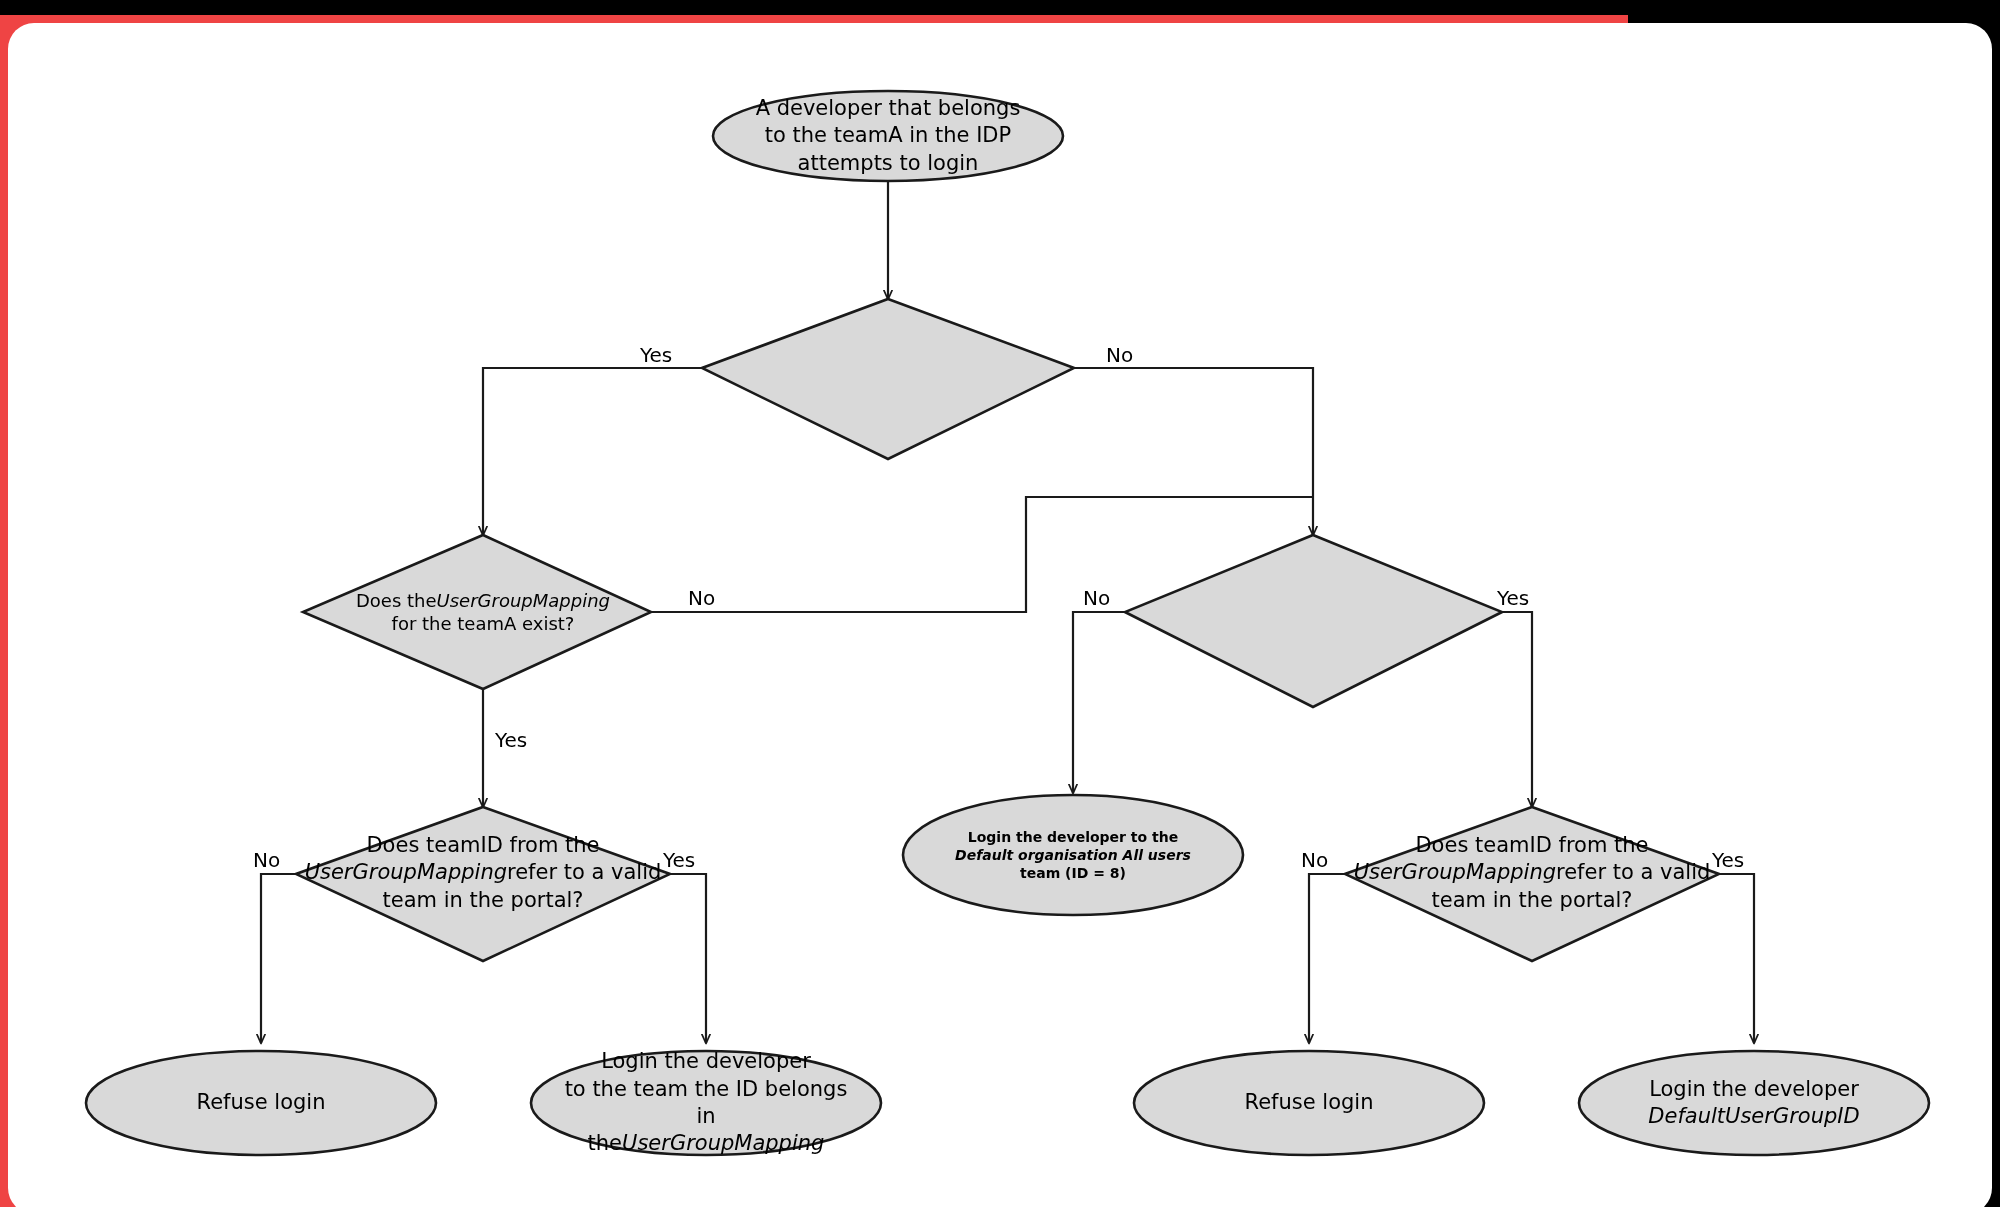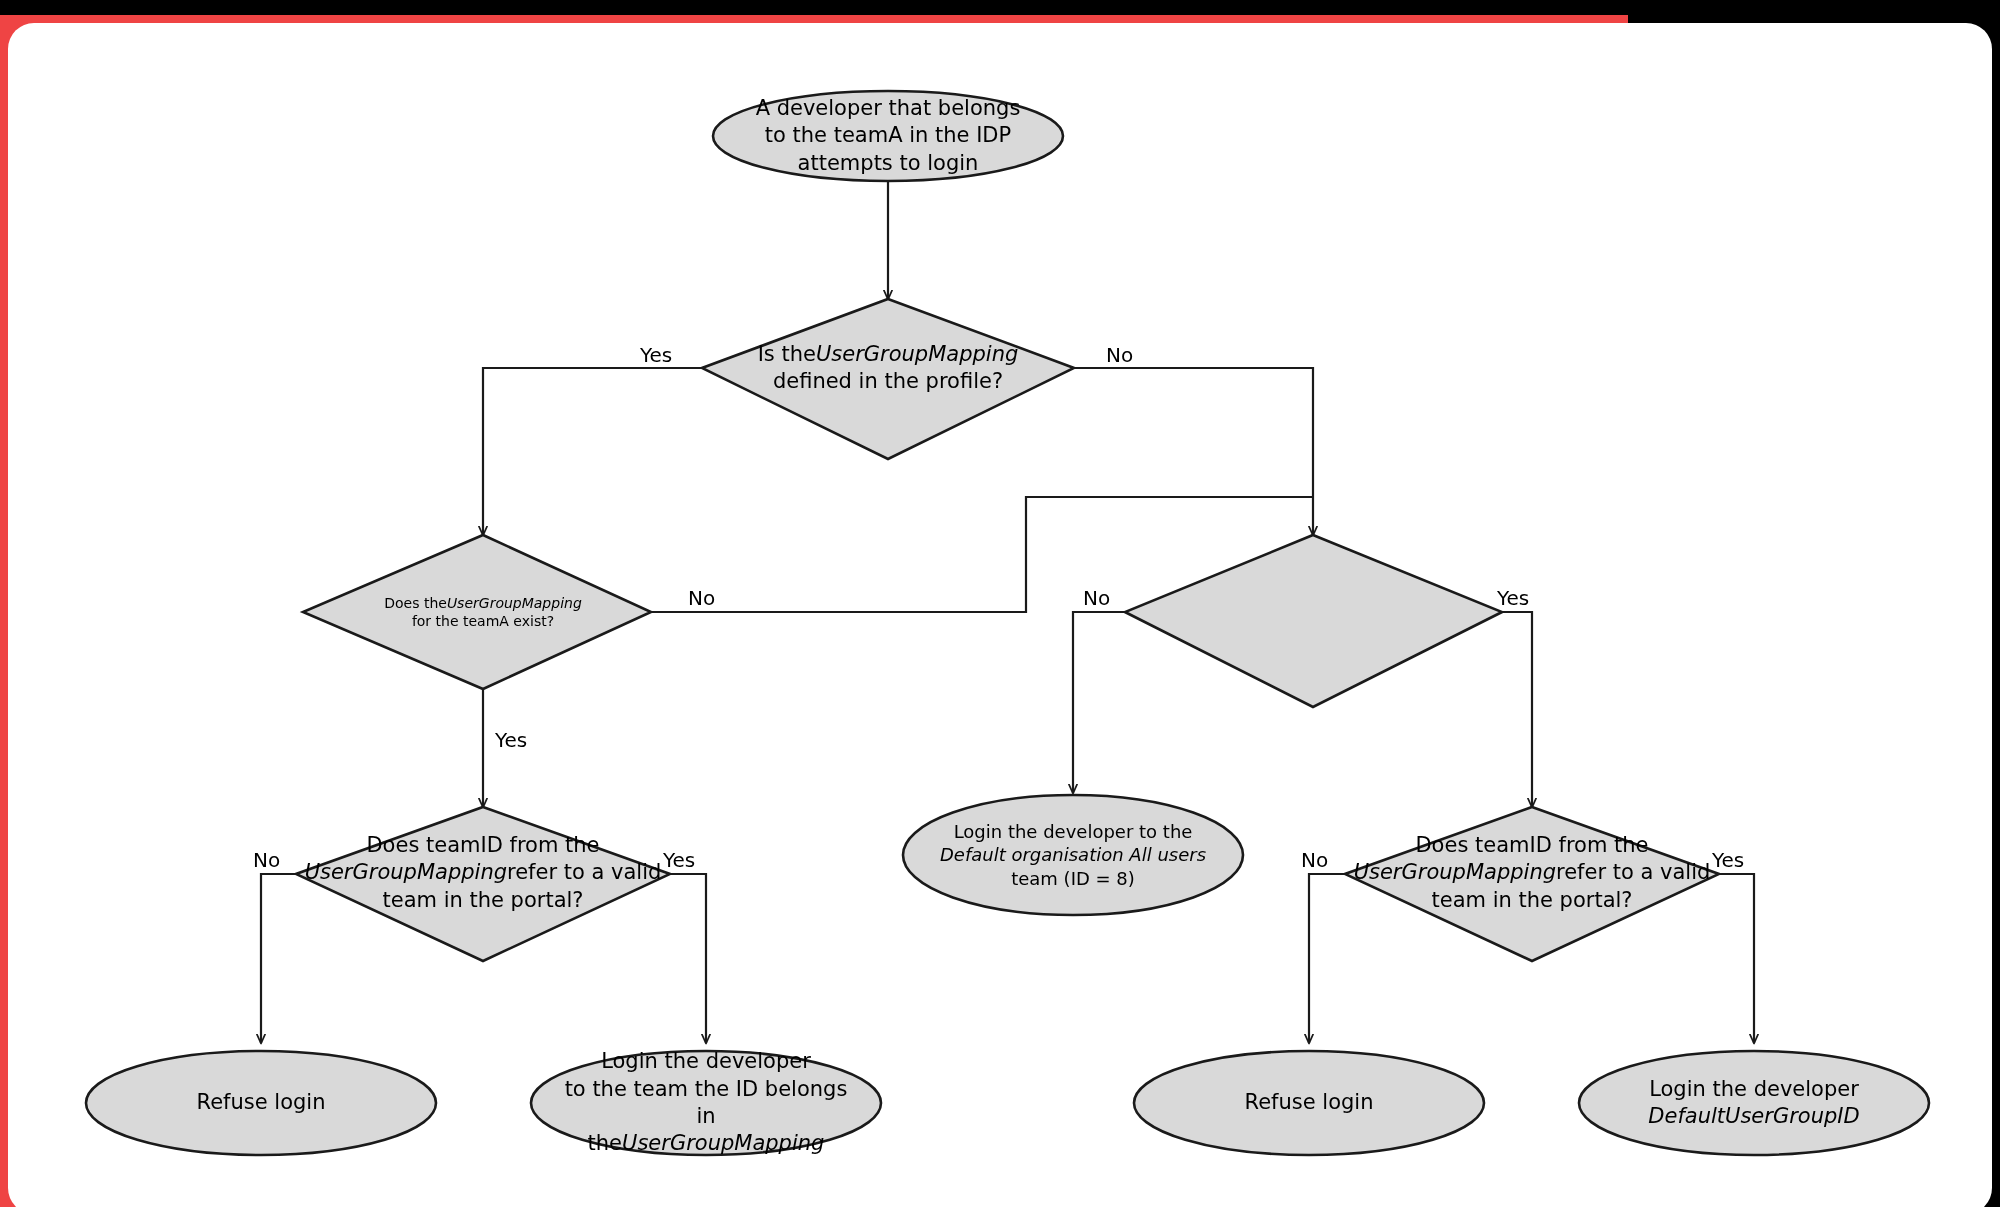--- a/index.html
+++ b/index.html
@@ -125,30 +125,29 @@
           <ellipse cx="698" cy="1080" rx="175" ry="52"></ellipse>
 
           <ellipse cx="1301" cy="1080" rx="175" ry="52"></ellipse>
 
           <ellipse cx="1746" cy="1080" rx="175" ry="52"></ellipse>
         </g>
       </svg>
 
       <div class="node-text" style="left:705px; top:68px; width:350px; height:90px; font-size:21px;"><div><div><span>A developer that belongs</span></div><div><span>to the teamA in the IDP</span></div><div><span>attempts to login</span></div></div></div>
 
-      <div class="node-text" style="left:700px; top:315px; width:360px; height:60px; font-size:21px;"><div><div><span>Is the </span><span class="italic">UserGroupMapping</span></div><div><span>defined in the profile?</span></div></div></div>
 
-      <div class="node-text" style="left:300px; top:559px; width:350px; height:60px; font-size:14px;"><div><div><span>Does the </span><span class="italic">UserGroupMapping</span></div><div><span>for the teamA exist?</span></div></div></div>
+      <div class="node-text" style="left:300px; top:559px; width:350px; height:60px; font-size:18px;"><div><div><span>Does the </span><span class="italic">UserGroupMapping</span></div><div><span>for the teamA exist?</span></div></div></div>
 
 
       <div class="node-text" style="left:295px; top:804px; width:360px; height:92px; font-size:21px;"><div><div><span>Does teamID from the</span></div><div><span class="italic">UserGroupMapping</span><span> refer to a valid</span></div><div><span>team in the portal?</span></div></div></div>
 
       <div class="node-text" style="left:1344px; top:804px; width:360px; height:92px; font-size:21px;"><div><div><span>Does teamID from the</span></div><div><span class="italic">UserGroupMapping</span><span> refer to a valid</span></div><div><span>team in the portal?</span></div></div></div>
 
-      <div class="node-text" style="left:900px; top:787px; width:330px; height:90px; font-size:18px;"><div><div><span>Login the developer to the</span></div><div><span class="italic">Default organisation All users</span></div><div><span>team (ID = 8)</span></div></div></div>
+      <div class="node-text" style="left:900px; top:787px; width:330px; height:90px; font-size:14px;font-weight:bold;"><div><div><span>Login the developer to the</span></div><div><span class="italic">Default organisation All users</span></div><div><span>team (ID = 8)</span></div></div></div>
 
       <div class="node-text" style="left:108px; top:1064px; width:290px; height:32px; font-size:21px;"><div><div><span>Refuse login</span></div></div></div>
 
       <div class="node-text" style="left:548px; top:1035px; width:300px; height:90px; font-size:21px;"><div><div><span>Login the developer</span></div><div><span>to the team the ID belongs in</span></div><div><span>the </span><span class="italic">UserGroupMapping</span></div></div></div>
 
       <div class="node-text" style="left:1156px; top:1064px; width:290px; height:32px; font-size:21px;"><div><div><span>Refuse login</span></div></div></div>
 
       <div class="node-text" style="left:1596px; top:1035px; width:300px; height:90px; font-size:21px;"><div><div><span>Login the developer</span></div><div><span class="italic">DefaultUserGroupID</span></div></div></div>
 
       <div class="edge-label" style="left:632px; top:322px;">Yes</div>

